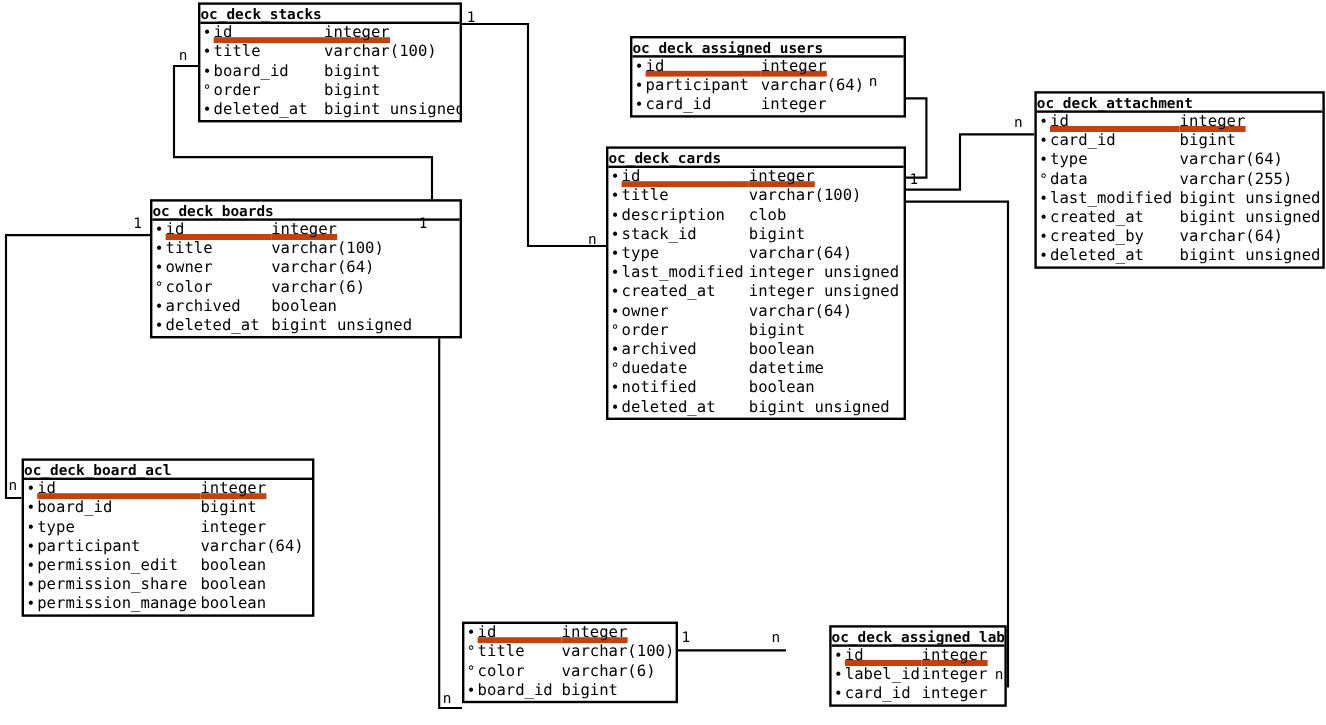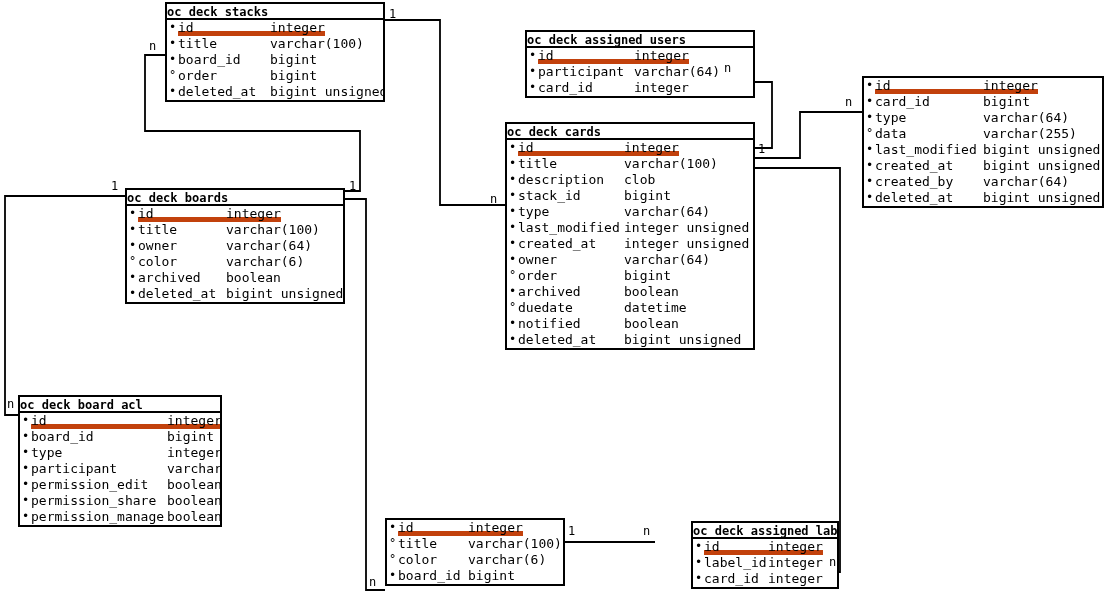--- a/index.html
+++ b/index.html
@@ -14,23 +14,23 @@
   .b{flex:0 0 9px;width:9px;font-size:12px}
   .cn{flex:0 0 auto;display:inline-block}
   .ct{flex:0 0 auto}
   .row.pk .cn,.row.pk .ct{border-bottom:5px solid #c2410c}
   svg.wires{position:absolute;left:0;top:0;z-index:1}
   .card-label{position:absolute;z-index:3;font-size:12px;line-height:12px}
 
   #t-stacks{left:165px;top:2px;width:220px}    #t-stacks .cn{width:92px}
   #t-ausers{left:525px;top:30px;width:230px}   #t-ausers .cn{width:96px}
   #t-attach{left:862px;top:76px;width:242px}   #t-attach .cn{width:108px}
-  #t-boards{left:125px;top:188px;width:220px}  #t-boards .cn{width:88px}
+  #t-boards{left:125px;top:166px;width:260px}  #t-boards .cn{width:88px}
   #t-cards{left:505px;top:122px;width:250px}   #t-cards .cn{width:106px}
-  #t-acl{left:18px;top:395px;width:204px}      #t-acl .cn{width:136px}
+  #t-acl{left:18px;top:382px;width:244px}      #t-acl .cn{width:136px}
   #t-labels{left:385px;top:518px;width:180px}  #t-labels .cn{width:70px}
   #t-albl{left:691px;top:521px;width:148px}    #t-albl .cn{width:64px}
 
   #cl-0a{left:389px;top:8px}   #cl-0b{left:490px;top:193px}
   #cl-1b{left:149px;top:40px}  #cl-1a{left:349px;top:180px}
   #cl-2b{left:369px;top:576px}
   #cl-3a{left:111px;top:180px} #cl-3b{left:7px;top:398px}
   #cl-4b{left:724px;top:62px}  #cl-4a{left:758px;top:143px}
   #cl-5b{left:845px;top:96px}
   #cl-6b{left:829px;top:556px}
@@ -114,20 +114,21 @@
         </div>
       <div class="row">
           <span class="b">•</span>
           <span class="cn">card_id</span>
           <span class="ct">integer</span>
         </div>
     </div>
   </div>
 
   <div class="table" id="t-attach">
+    <div class="thead">oc_deck_attachment</div>
     <div class="tbody">
       <div class="row pk">
           <span class="b">•</span>
           <span class="cn">id</span>
           <span class="ct">integer</span>
         </div>
       <div class="row">
           <span class="b">•</span>
           <span class="cn">card_id</span>
           <span class="ct">bigint</span>

